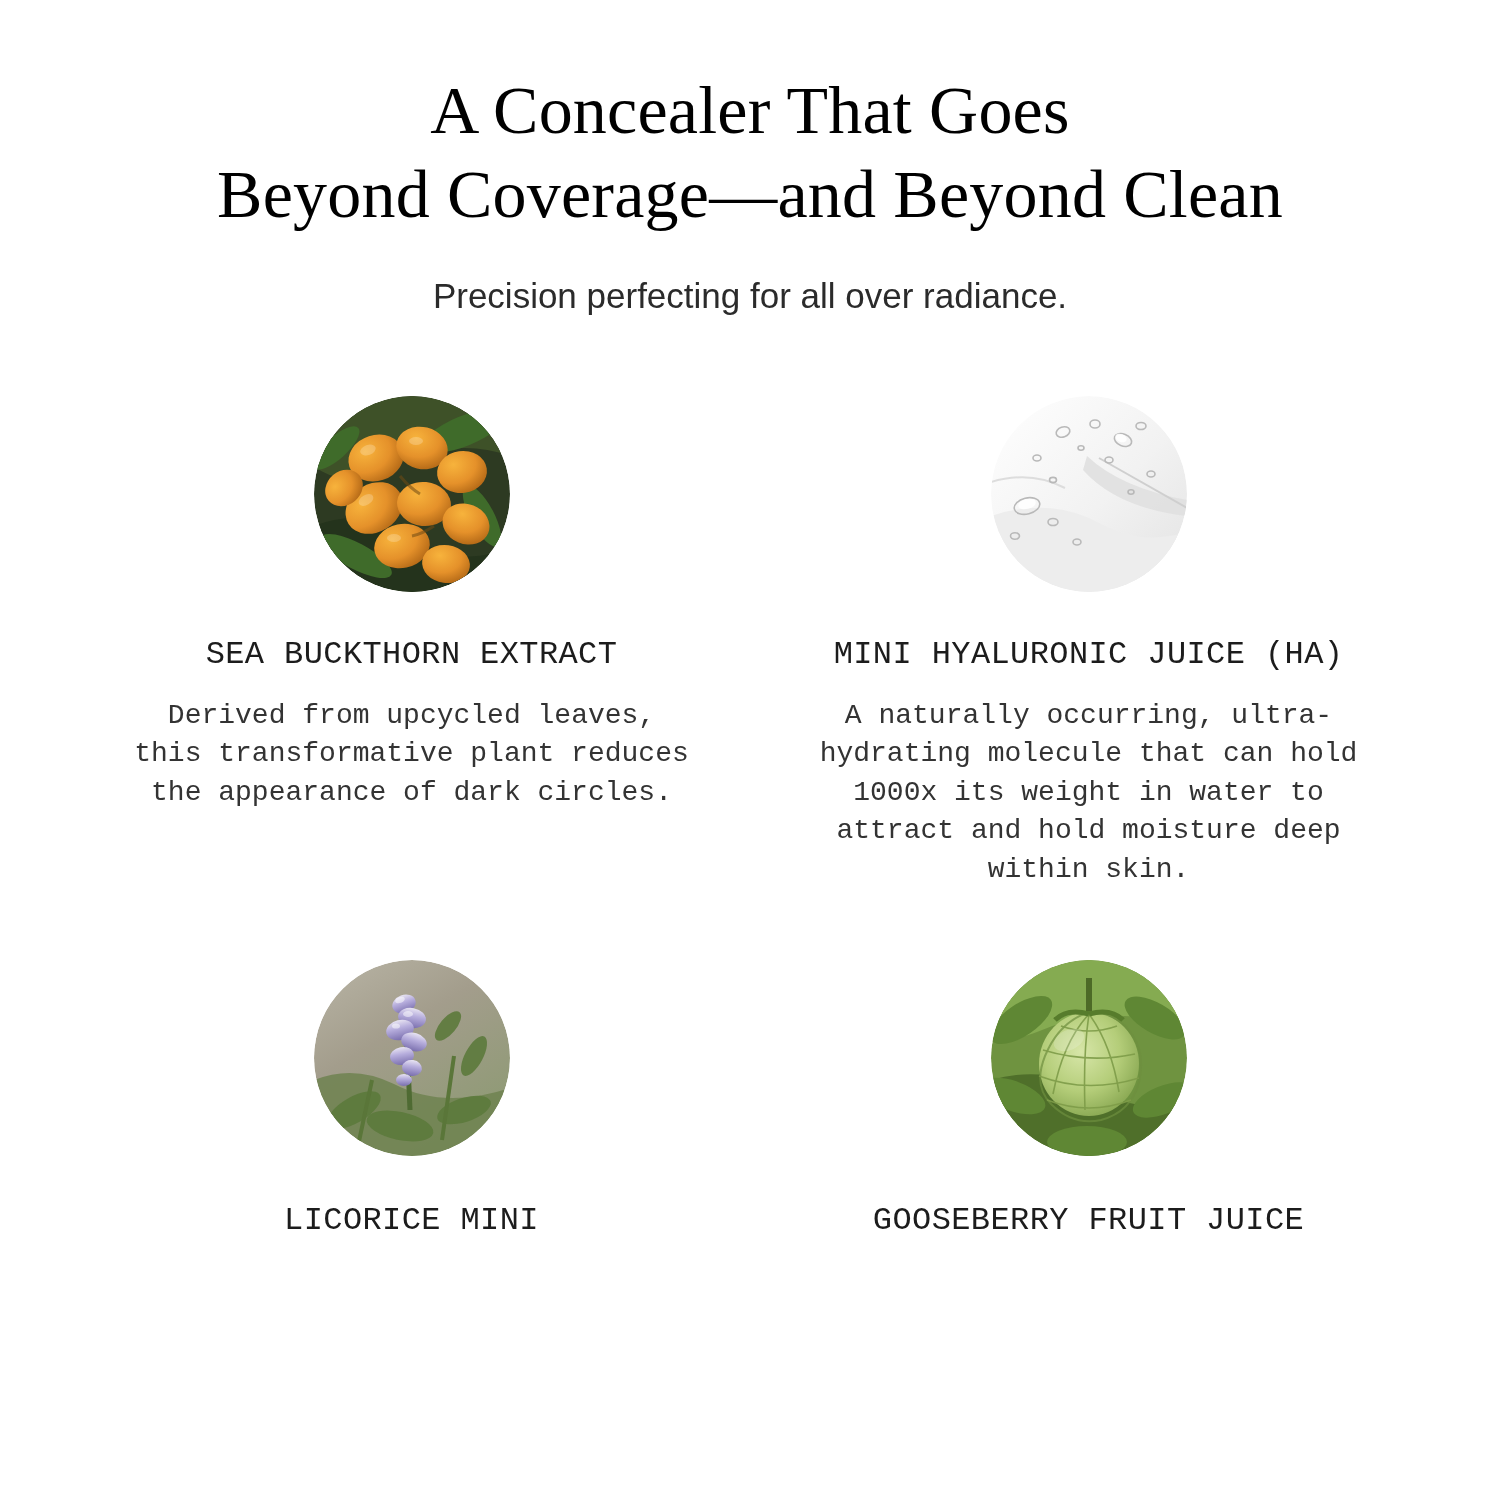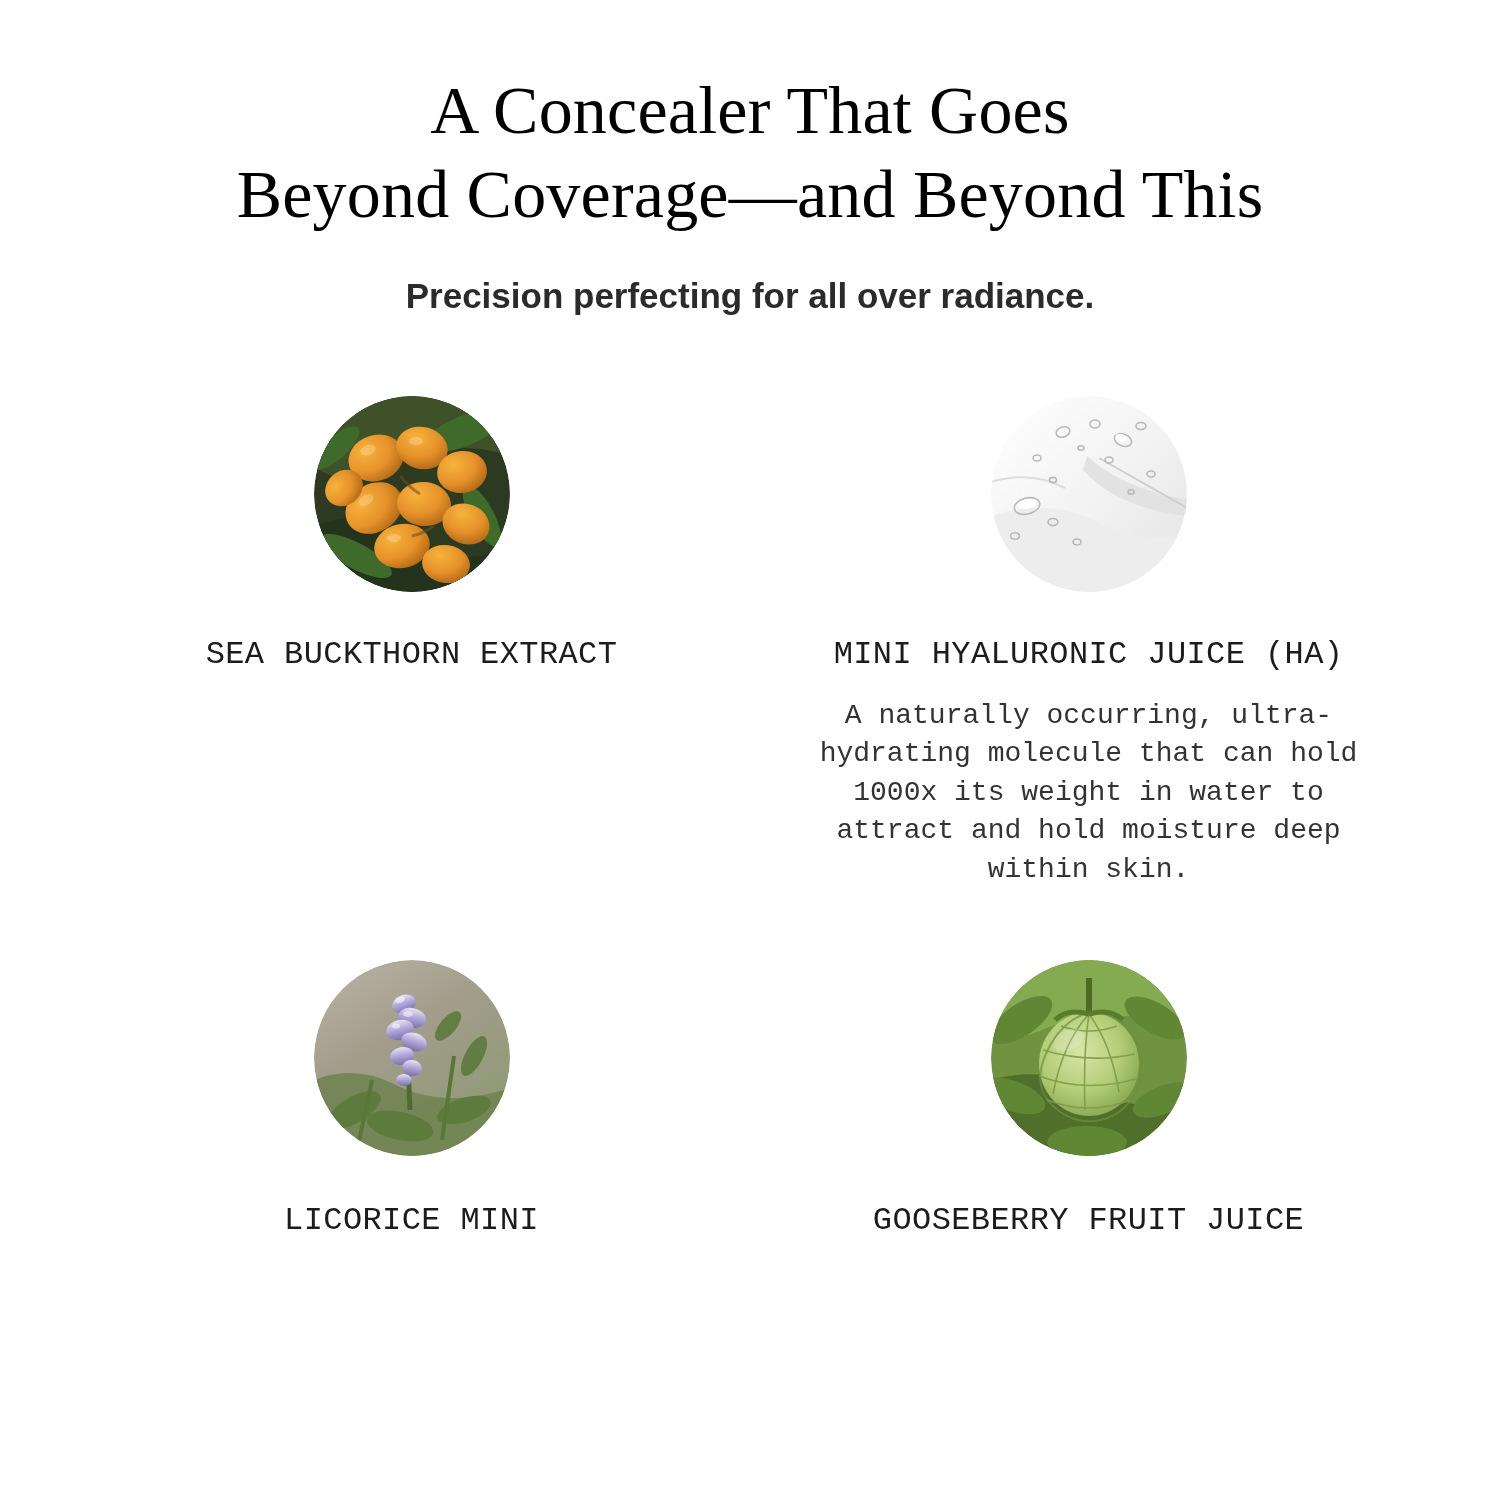--- a/index.html
+++ b/index.html
@@ -42,21 +42,21 @@
     display: block;
     white-space: nowrap;
   }
 
   .subhead {
     margin-top: 36px;
     font-size: 35px;
     line-height: 1.3;
     text-align: center;
     color: #2b2b2b;
-    font-weight: 700;
+    font-weight: 400;
   }
 
   .grid {
     margin-top: 78px;
     width: 1270px;
     display: grid;
     grid-template-columns: 1fr 1fr;
     grid-template-rows: auto auto;
     column-gap: 84px;
     row-gap: 70px;
@@ -105,21 +105,21 @@
   
   .row2 .card-title { margin-top: 46px; }
 </style>
 </head>
 <body>
 
 <div class="page">
 
   <h1 class="headline">
     <span class="line">A Concealer That Goes</span>
-    <span class="line">Beyond Coverage—and Beyond This</span>
+    <span class="line">Beyond Coverage—and Beyond Clean</span>
   </h1>
 
   <div class="subhead">Precision perfecting for all over radiance.</div>
 
   <div class="grid">
 
     <div class="card">
       <div class="thumb">
         <svg viewBox="0 0 196 196" xmlns="http://www.w3.org/2000/svg" aria-hidden="true">
           <defs>
@@ -160,20 +160,21 @@
               <ellipse cx="80" cy="142" rx="7" ry="4"></ellipse>
             </g>
             <g stroke="#6f4a14" stroke-width="3" fill="none" opacity="0.55">
               <path d="M86 80 q10 12 20 18"></path>
               <path d="M120 130 q-12 8 -22 10"></path>
             </g>
           </g>
         </svg>
       </div>
       <div class="card-title">SEA BUCKTHORN EXTRACT</div>
+      <div class="card-desc">Derived from upcycled leaves, this transformative plant reduces the appearance of dark circles.</div>
     </div>
 
     <div class="card">
       <div class="thumb">
         <svg viewBox="0 0 196 196" xmlns="http://www.w3.org/2000/svg" aria-hidden="true">
           <defs>
             <clipPath id="c2">
                 <circle cx="98" cy="98" r="98"></circle>
               </clipPath>
             <linearGradient id="gel" x1="0" y1="0" x2="1" y2="1">

